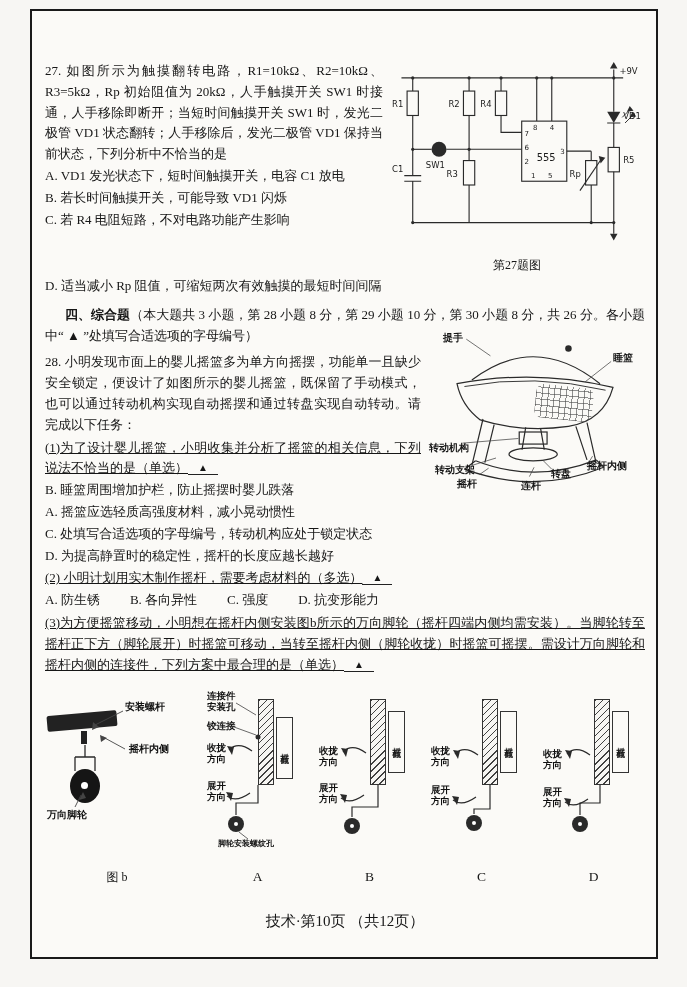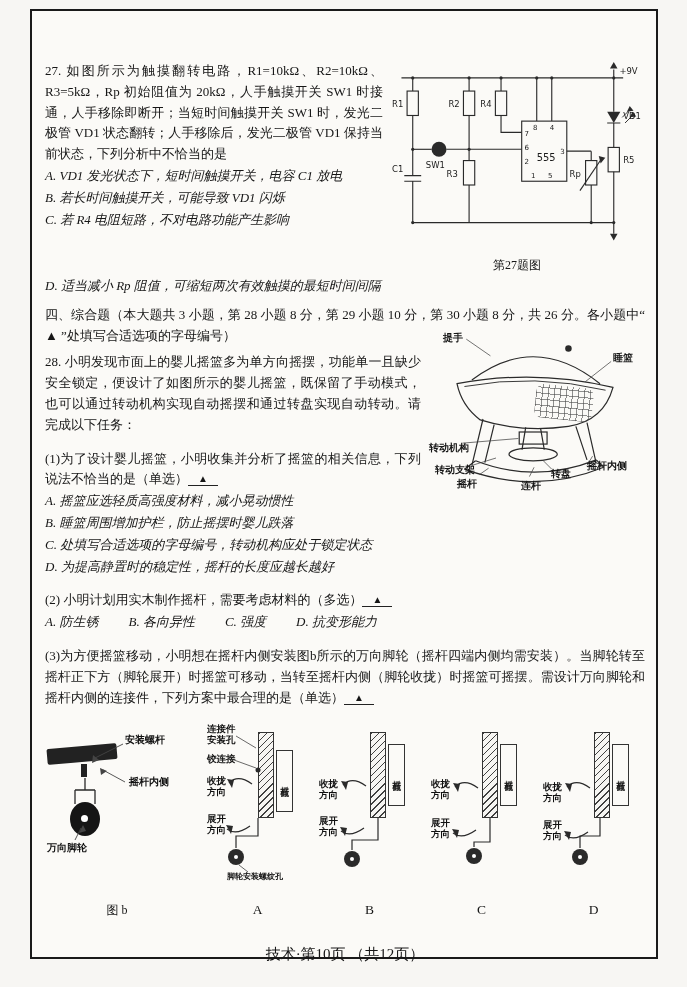--- a/index.html
+++ b/index.html
@@ -2,38 +2,38 @@
 <html><head>
 <meta charset="utf-8">
 <style>
   * { margin:0; padding:0; box-sizing:border-box; }
   html,body { width:687px; height:987px; }
   body { background:#efeeec; font-family:"Liberation Serif","DejaVu Serif",serif; color:#161616; position:relative; overflow:hidden; }
   .page { position:absolute; inset:0; background:#f7f6f3; }
   .border-box { position:absolute; left:30px; top:9px; width:628px; height:950px; border:2px solid #1a1a1a; background:#fbfaf7; }
   .content { position:absolute; left:13px; top:50px; width:600px; font-size:13px; line-height:1.6; }
   .para { text-align:justify; }
-  .opt { margin-top:1px;font-style:italic; }
+  .opt { margin-top:1px; }
   .q27-row { display:flex; gap:6px; }
   .q27-left { width:338px; }
   .q27-fig { width:256px; text-align:center; }
   .figcap { font-size:12px; margin-top:2px; text-align:center; }
   .section-head { margin-top:8px; }
-  .b { font-weight:400; }
+  .b { font-weight:700;margin-left:20px; }
   .ans { display:inline-block; min-width:30px; text-align:center; border-bottom:1.2px solid #222; font-size:10px; line-height:1.3; vertical-align:1px; }
   .q28 { margin-top:6px; }
   .q28-fig { float:right; width:216px; height:178px; position:relative; margin:-24px 0 4px 8px; }
   .q28-fig .figcap { position:absolute; left:0; right:0; top:158px; }
   .cradle-label { position:absolute; font-size:10px; font-weight:600; white-space:nowrap;text-align:center; }
   .mesh { position:absolute; left:106px; top:58px; width:58px; height:34px; transform:rotate(6deg); border-radius:8px;
           background-image:repeating-linear-gradient(0deg, rgba(70,70,70,.6) 0 1px, transparent 1px 6px),
                            repeating-linear-gradient(90deg, rgba(70,70,70,.6) 0 1px, transparent 1px 6px); }
   .clear { clear:both; }
   .optrow span { margin-right:30px; }
-  .part-line { margin-top:13px; }
+  .part-line { margin-top:2px;text-decoration:underline; }
   .figrow { display:flex; justify-content:space-between; margin-top:16px; }
   .figb { position:relative; width:152px; height:196px; }
   .figopt { position:relative; width:103px; height:196px; }
   .figcap.letter { position:absolute; bottom:0; left:0; right:0; font-size:13.5px; }
   .figb > .figcap { position:absolute; bottom:0; left:0; right:8px; }
   .bar { position:absolute; left:52px; top:8px; width:16px; height:86px; }
   .hatch { background-color:#f6f5f2; border:1px solid #333;
            background-image:repeating-linear-gradient(135deg, rgba(45,45,45,.9) 0 1px, transparent 1px 5px); }
   .secbox { position:absolute; left:70px; top:20px; width:17px; height:62px; border:1px solid #333; background:#fbfaf7;
             display:flex; align-items:center; justify-content:center; }
@@ -180,22 +180,22 @@
           <div class="cradle-label" style="left:0;top:112px">转动机构</div>
           <div class="cradle-label" style="left:6px;top:134px">转动支架</div>
           <div class="cradle-label" style="left:28px;top:148px">摇杆</div>
           <div class="cradle-label" style="left:92px;top:150px">连杆</div>
           <div class="cradle-label" style="left:122px;top:138px">转盘</div>
           <div class="cradle-label" style="left:158px;top:130px">摇杆内侧</div>
         </div>
 
         <p class="para">28. 小明发现市面上的婴儿摇篮多为单方向摇摆，功能单一且缺少安全锁定，便设计了如图所示的婴儿摇篮，既保留了手动模式，也可以通过转动机构实现自动摇摆和通过转盘实现自动转动。请完成以下任务：</p>
         <p class="para part-line"><span>(1)为了设计婴儿摇篮，小明收集并分析了摇篮的相关信息，下列说法不恰当的是（单选）</span><span class="ans">▲</span></p>
+        <div class="opt">B. 睡篮周围增加护栏，防止摇摆时婴儿跌落</div>
         <div class="opt">A. 摇篮应选轻质高强度材料，减小晃动惯性</div>
-        <div class="opt">B. 睡篮周围增加护栏，防止摇摆时婴儿跌落</div>
         <div class="opt">C. 处填写合适选项的字母编号，转动机构应处于锁定状态</div>
         <div class="opt">D. 为提高静置时的稳定性，摇杆的长度应越长越好</div>
 
         <p class="para part-line clear"><span>(2) 小明计划用实木制作摇杆，需要考虑材料的（多选）</span><span class="ans">▲</span></p>
         <div class="opt optrow"><span>A. 防生锈</span><span>B. 各向异性</span><span>C. 强度</span><span>D. 抗变形能力</span></div>
 
         <p class="para part-line"><span>(3)为方便摇篮移动，小明想在摇杆内侧安装图b所示的万向脚轮（摇杆四端内侧均需安装）。当脚轮转至摇杆正下方（脚轮展开）时摇篮可移动，当转至摇杆内侧（脚轮收拢）时摇篮可摇摆。需设计万向脚轮和摇杆内侧的连接件，下列方案中最合理的是（单选）</span><span class="ans">▲</span></p>
       </div>
 
       <div class="figrow">
@@ -251,21 +251,21 @@
             </g>
             <circle cx="30" cy="133" r="2" fill="#fff"></circle>
           </svg>
           <div class="flabel pre" style="left:1px;top:0">连接件
 安装孔</div>
           <div class="flabel" style="left:1px;top:30px">铰连接</div>
           <div class="flabel pre" style="left:1px;top:52px">收拢
 方向</div>
           <div class="flabel pre" style="left:1px;top:90px">展开
 方向</div>
-          <div class="flabel small" style="left:21px;top:148px">脚轮安装螺纹孔</div>
+          <div class="flabel small" style="left:12px;top:148px">脚轮安装螺纹孔</div>
           <div class="figcap letter">A</div>
         </div>
 
         <div class="figopt">
           <div class="hatch bar"></div>
           <div class="secbox">
               <div class="vtext">摇杆截面</div>
             </div>
           <svg class="optsvg" width="103" height="172" viewBox="0 0 103 172">
             <g stroke="#2a2a2a" stroke-width="1.2" fill="none">

